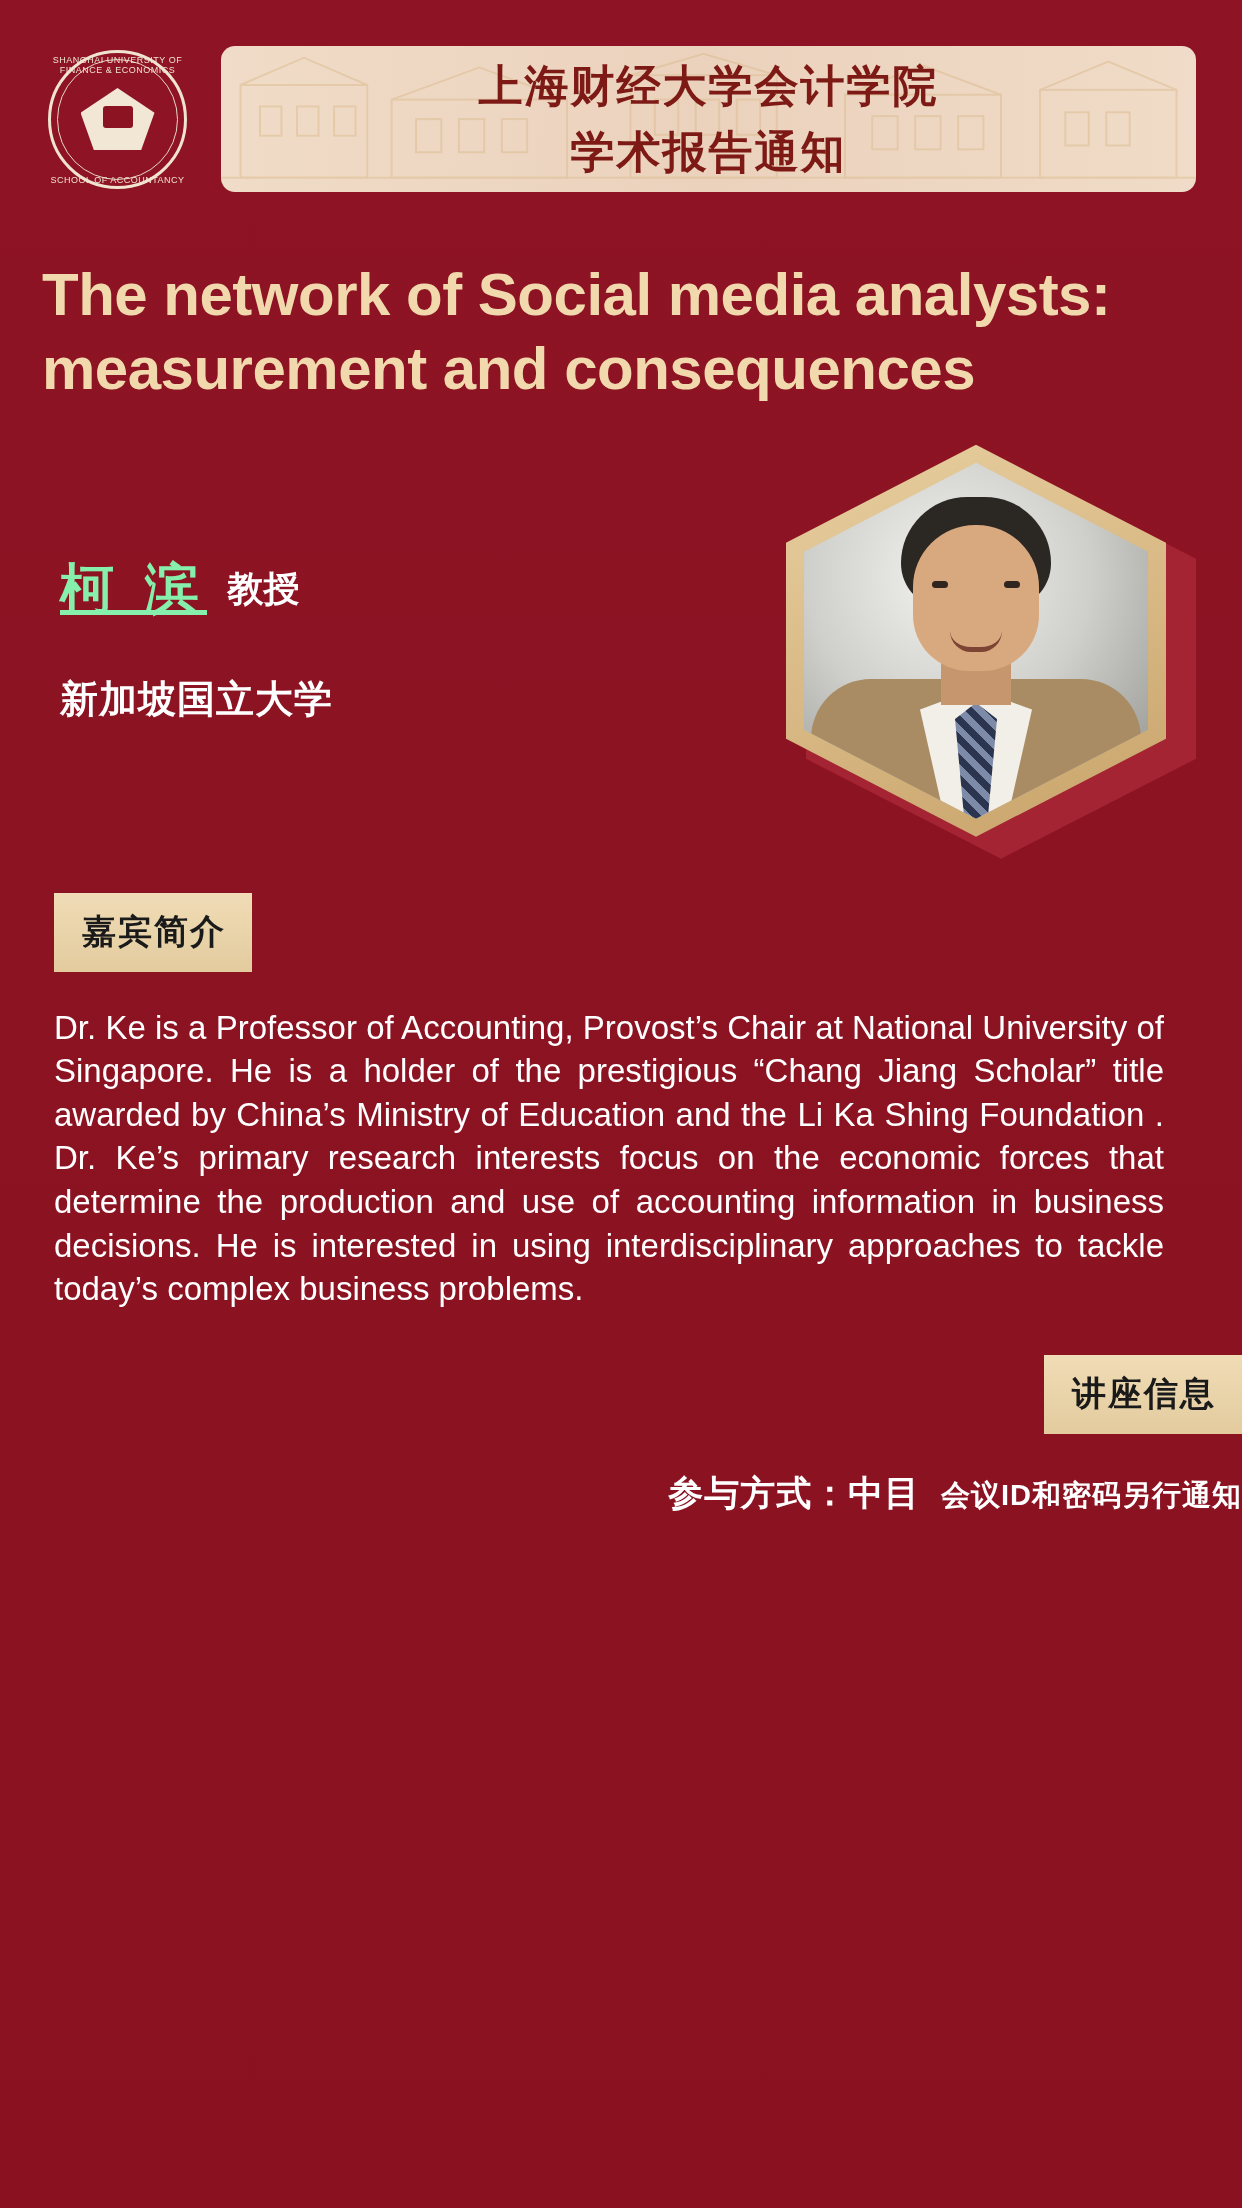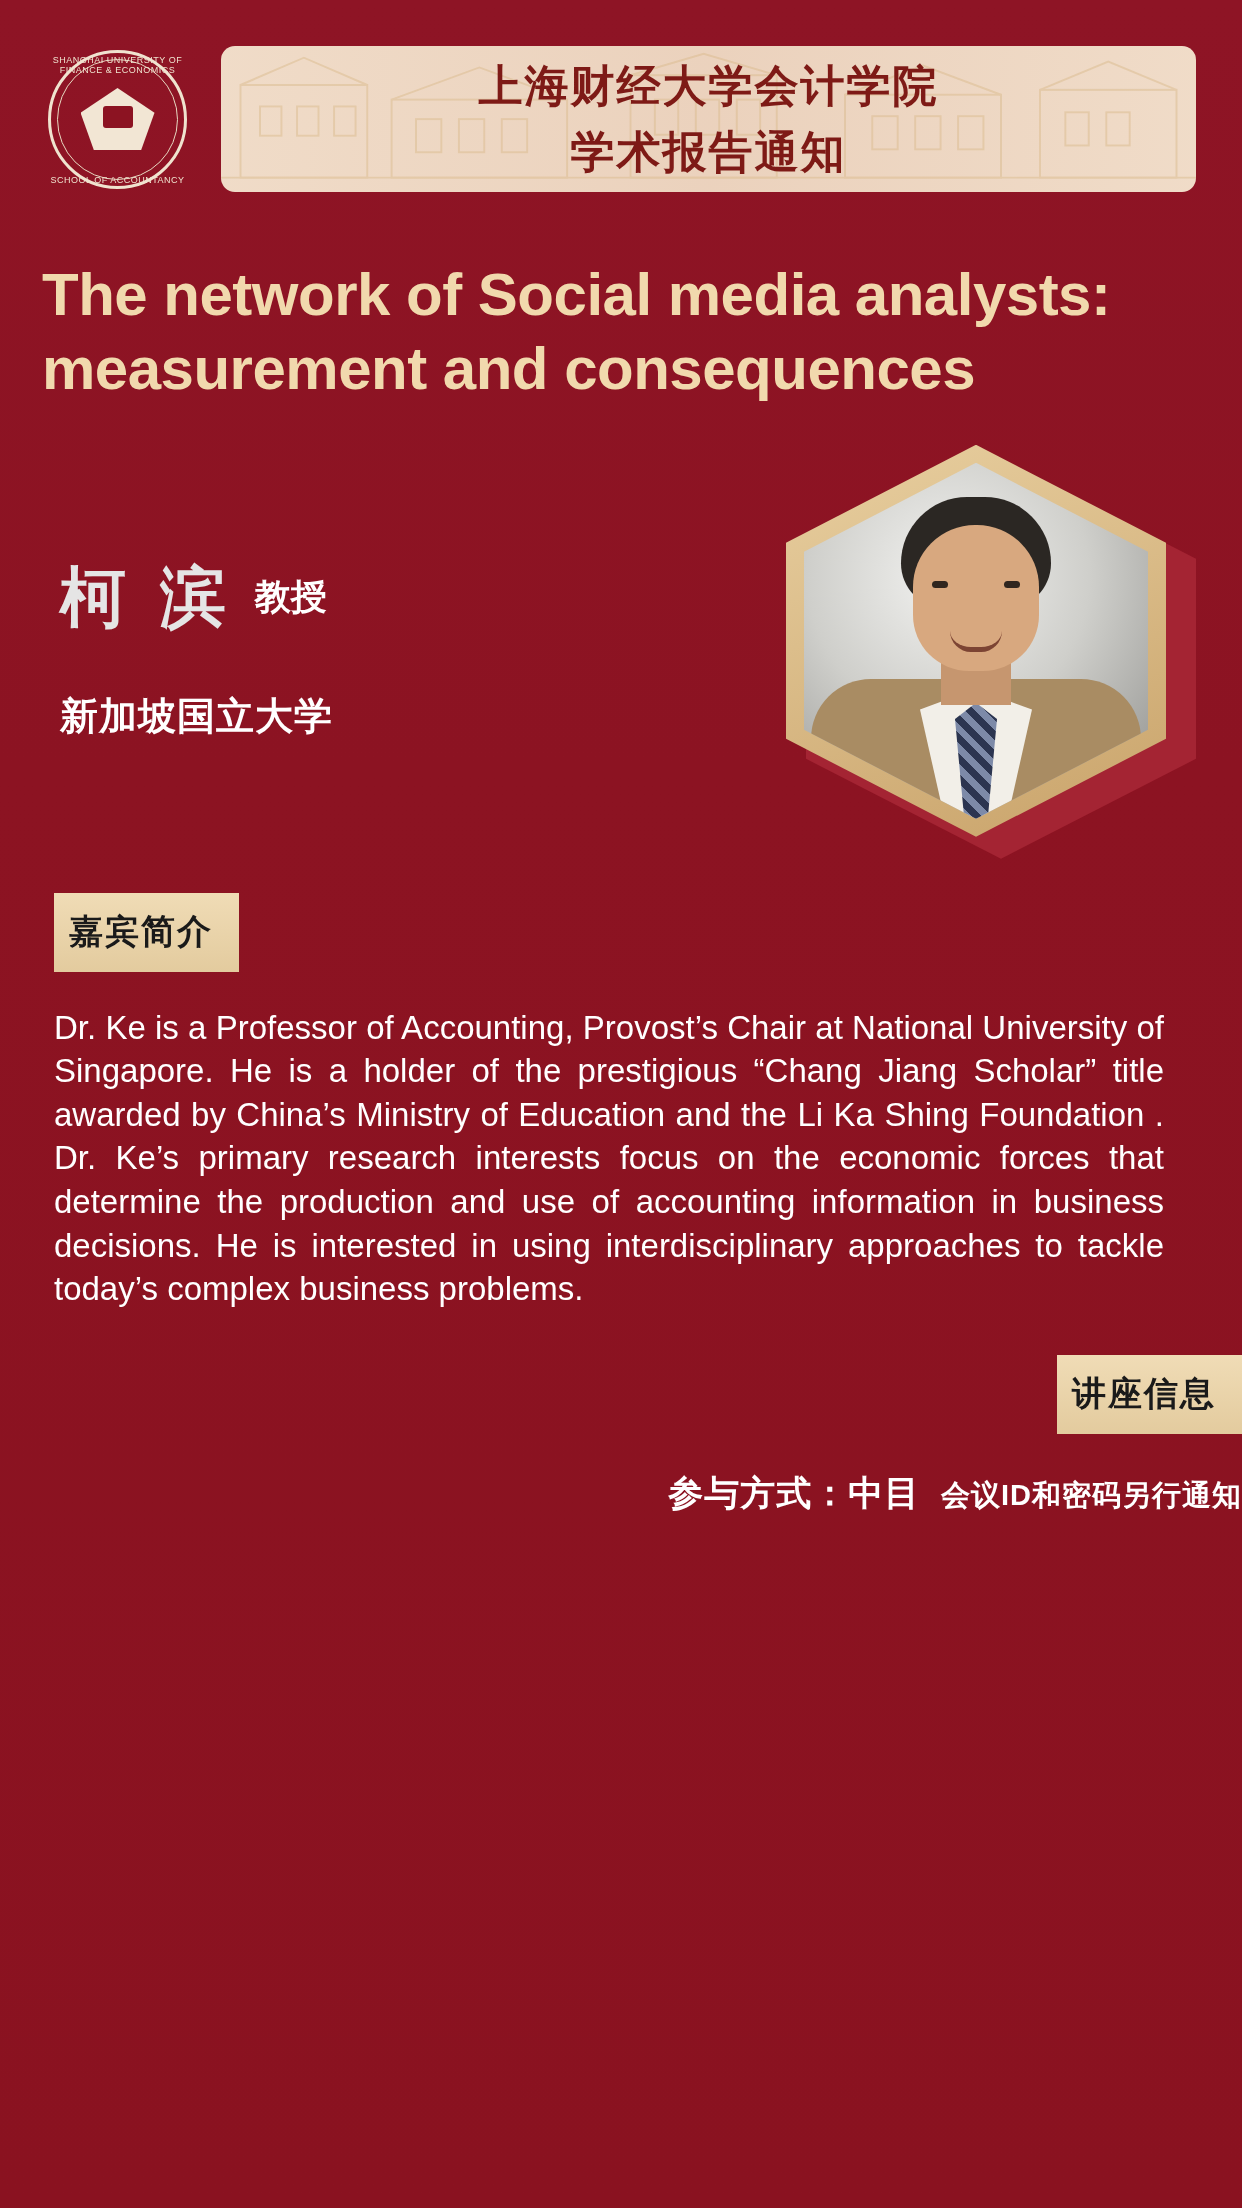--- a/index.html
+++ b/index.html
@@ -124,26 +124,27 @@
     position: relative;
     margin-top: 60px;
     height: 400px;
   }
   .speaker-text {
     position: absolute;
     left: 60px;
     top: 86px;
   }
   .speaker-name {
-    font-size: 66px;
-    font-weight: bold;
-    color: #e5e5e5;
+    font-size: 54px;
+    font-weight: bold;
+    color: #86efac;
     letter-spacing: 8px;
     display: inline-block;
     vertical-align: middle;
+    text-decoration: underline;
   }
   .speaker-rank {
     font-size: 36px;
     font-weight: bold;
     color: #ffffff;
     margin-left: 16px;
     display: inline-block;
     vertical-align: middle;
   }
   .speaker-affil {
@@ -273,21 +274,21 @@
 
   
   .tag {
     display: inline-block;
     margin-left: 54px;
     background: linear-gradient(180deg, #f0dcb6, #e3cb9e);
     color: #1a1a1a;
     font-size: 34px;
     font-weight: bold;
     letter-spacing: 2px;
-    padding: 16px 26px 17px 15px;
+    padding: 16px 26px 17px 28px;
   }
 
   .bio {
     margin: 34px 78px 0 54px;
     font-size: 33px;
     line-height: 1.32;
     text-align: justify;
     text-justify: inter-word;
     color: #ffffff;
   }

